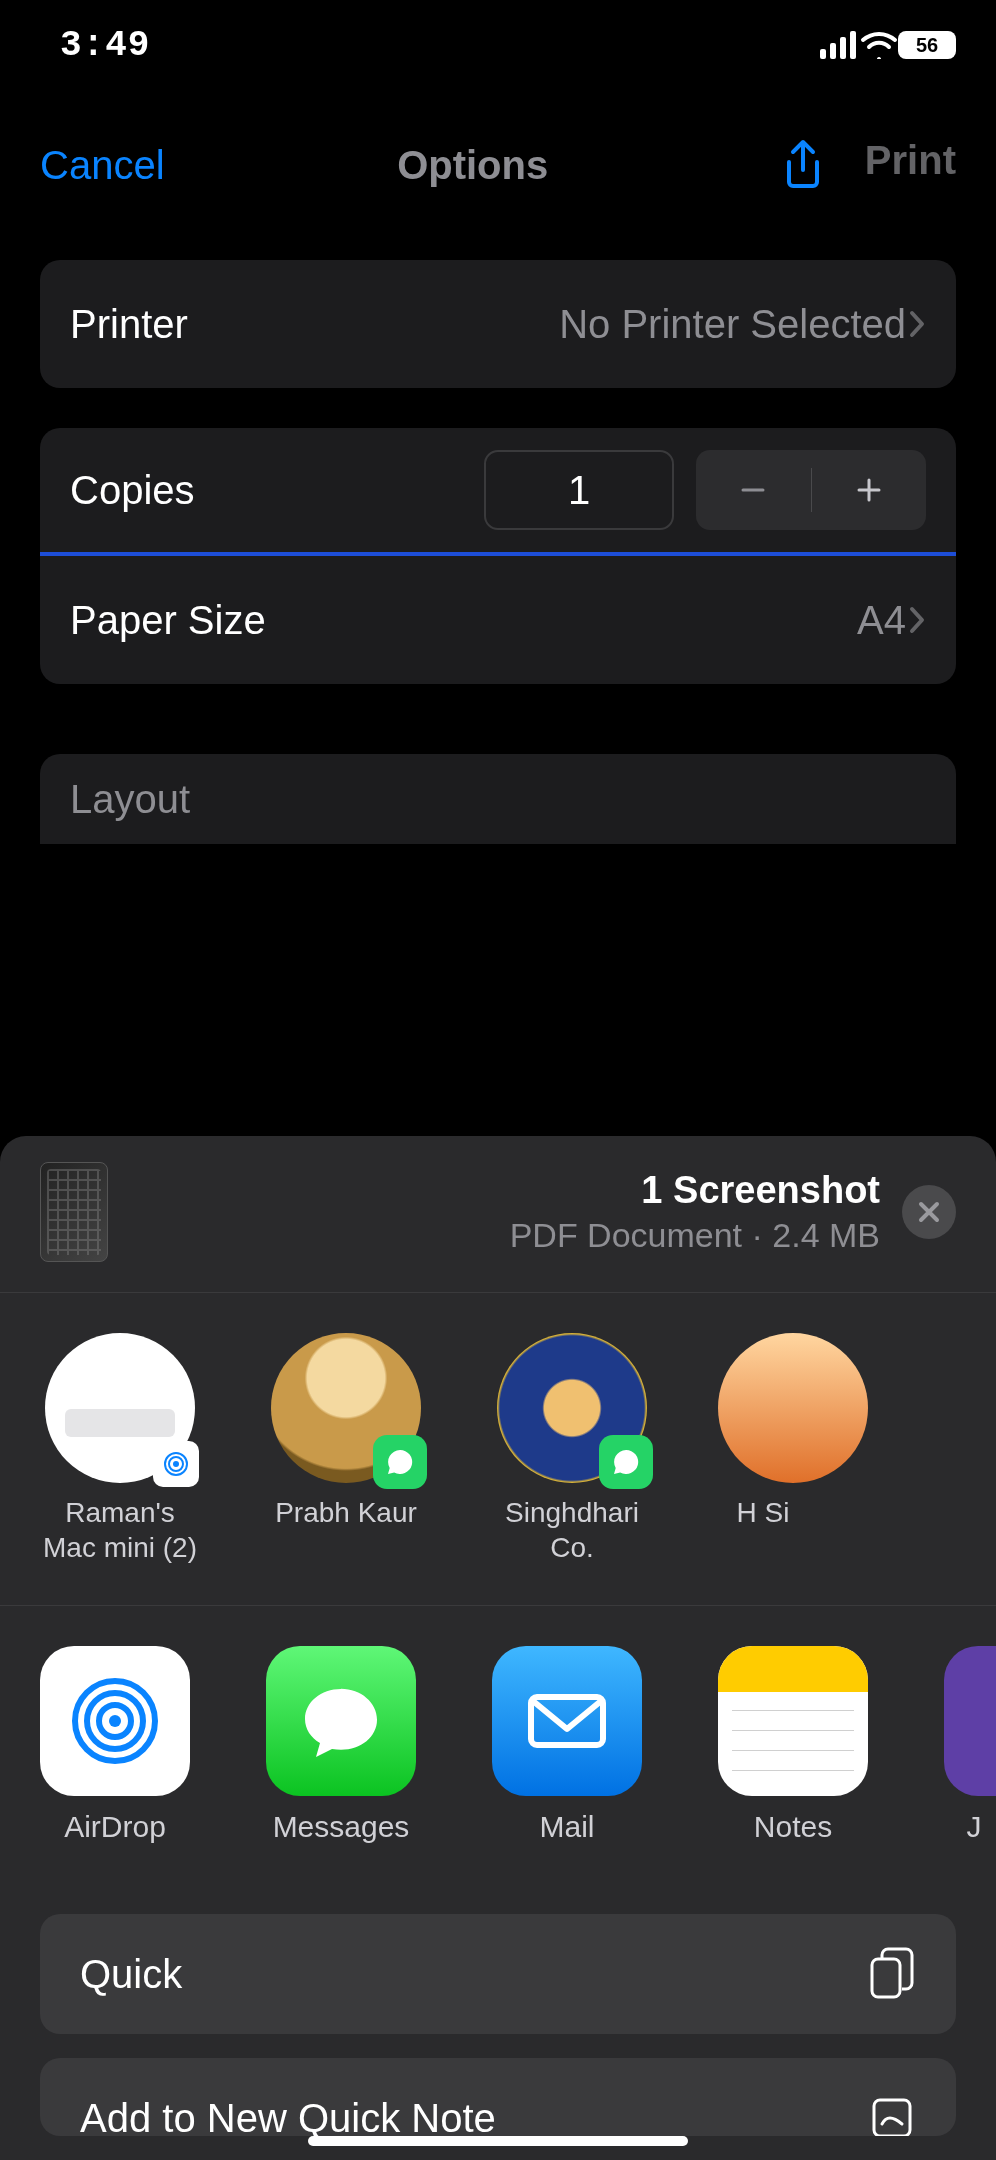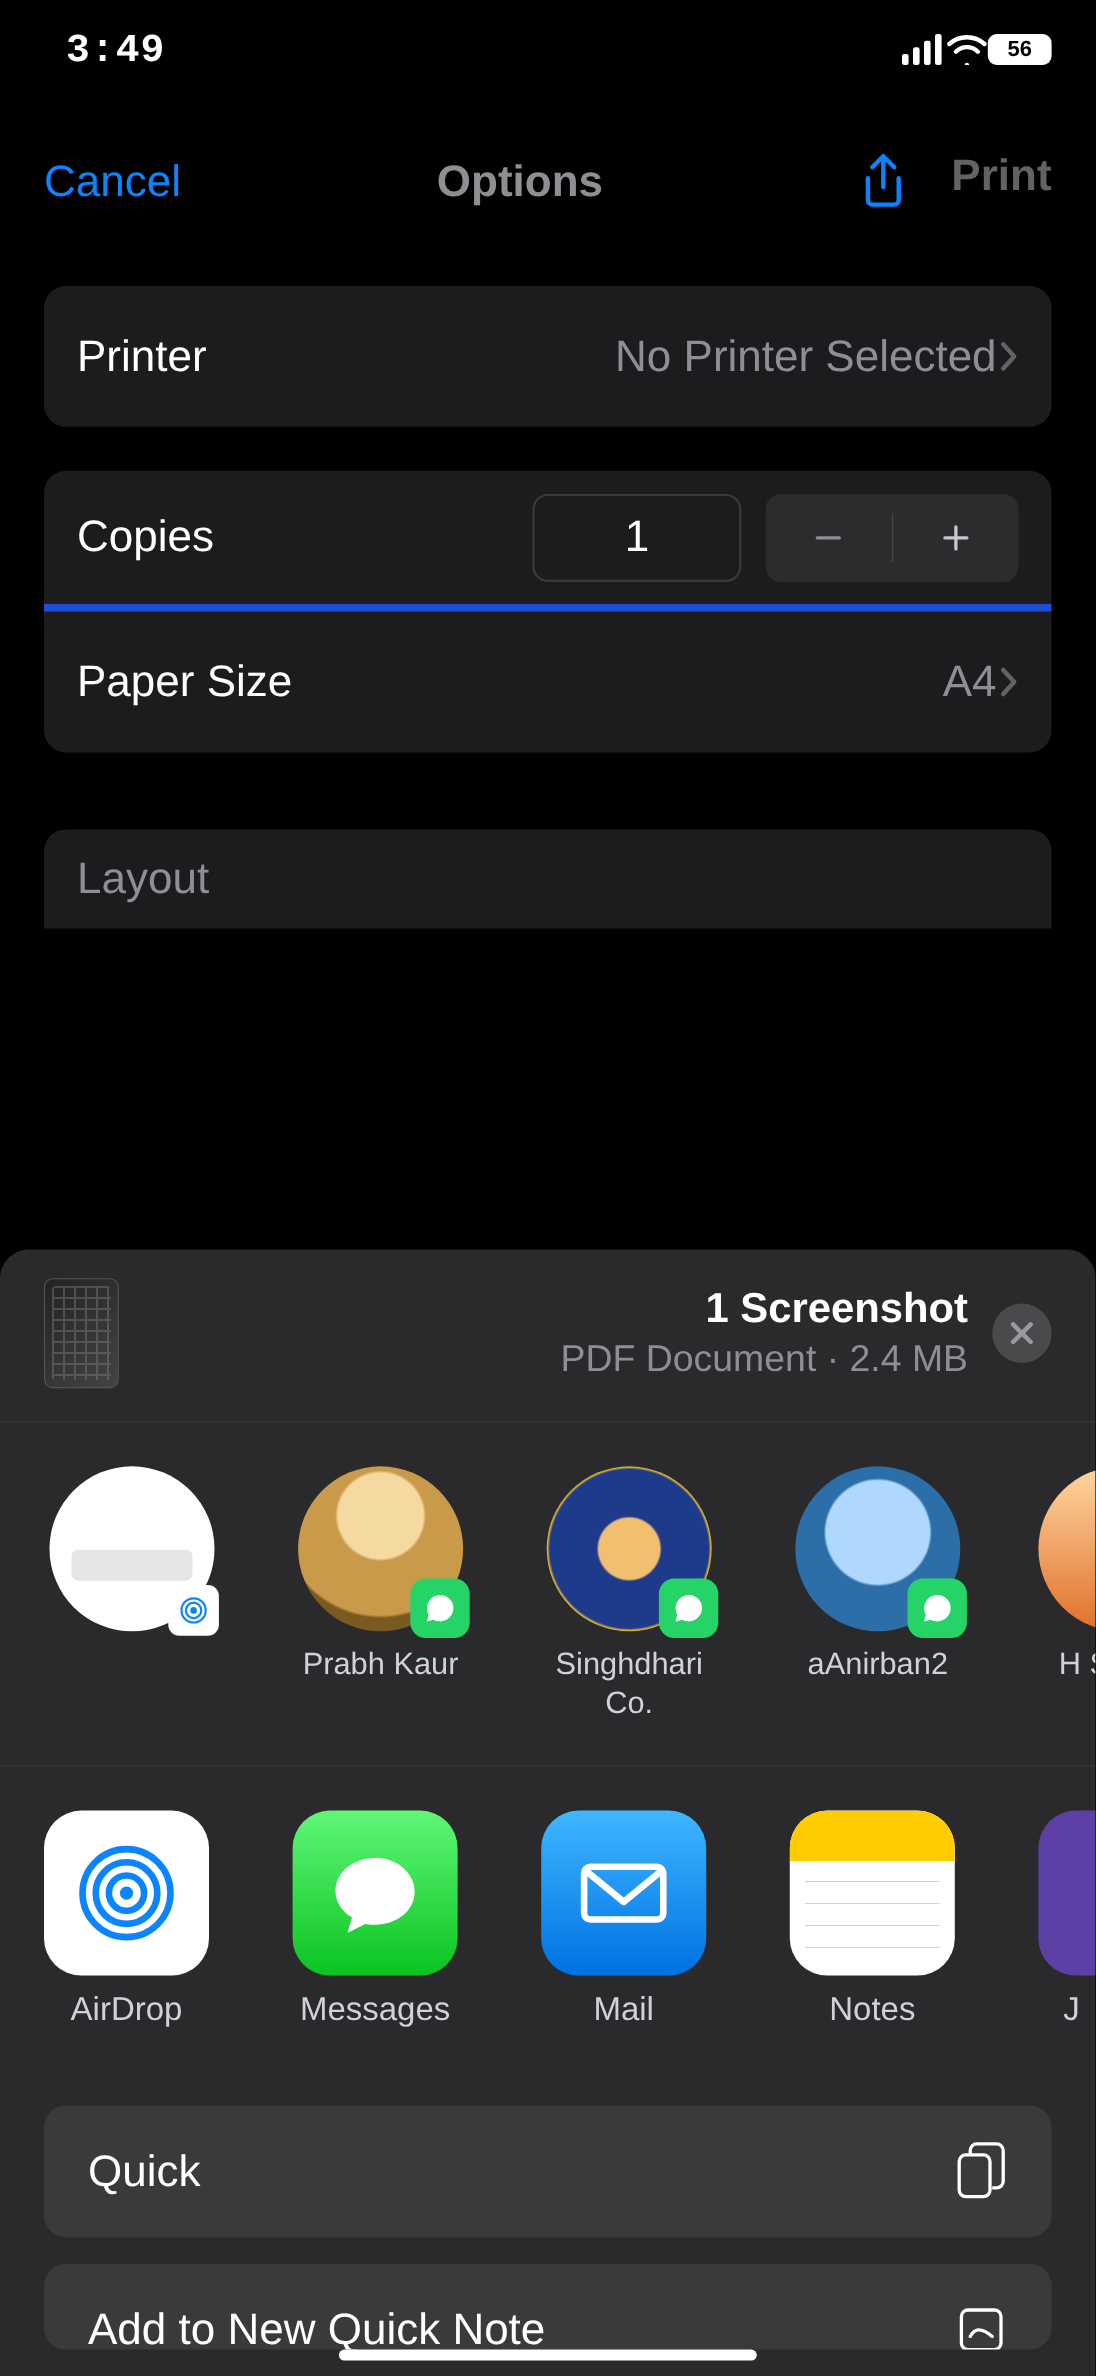--- a/index.html
+++ b/index.html
@@ -50,21 +50,21 @@
       margin: 40px 40px 0 40px;
       background: #1c1c1e;
       border-radius: 20px;
       overflow: hidden;
     }
     .group.truncated { margin-top: 70px; height: 90px; border-bottom-left-radius: 0; border-bottom-right-radius: 0; }
     .row {
       display: flex; align-items: center; justify-content: space-between;
       padding: 0 30px;
       height: 128px;
-      border-bottom: 7px solid #1d4ed8;
+      border-bottom: 4px solid #1d4ed8;
     }
     .row:last-child { border-bottom: none; }
     .row-label { font-size: 40px; color: #fff; }
     .row-value { font-size: 40px; color: #8e8e93; display: flex; align-items: center; gap: 2px; }
     .chevron-svg { flex: none; }
 
     
     .copies-box {
       width: 190px; height: 80px;
       border: 2px solid #3a3a3c;
@@ -303,20 +303,21 @@
       <div class="contact-avatar air-avatar">
         <div class="mac-mini-shape"></div>
         <div class="airdrop-mini-badge">
           <svg width="30" height="30" viewBox="0 0 30 30">
             <circle cx="15" cy="15" r="3" fill="#0a84ff"></circle>
             <circle cx="15" cy="15" r="7" stroke="#0a84ff" stroke-width="2" fill="none"></circle>
             <circle cx="15" cy="15" r="11" stroke="#0a84ff" stroke-width="2" fill="none"></circle>
           </svg>
         </div>
       </div>
+      <div class="contact-label">Raman's Mac mini (2)</div>
     </div>
 
     <div class="contact-item">
       <div class="contact-avatar avatar-a">
         <div class="wa-badge">
           <svg width="32" height="32" viewBox="0 0 32 32">
               <path d="M16 4a12 12 0 0 0-10.3 18L4 28l6.2-1.6A12 12 0 1 0 16 4z" fill="#fff"></path>
             </svg>
         </div>
       </div>
@@ -327,30 +328,20 @@
       <div class="contact-avatar avatar-b">
         <div class="wa-badge">
           <svg width="32" height="32" viewBox="0 0 32 32">
               <path d="M16 4a12 12 0 0 0-10.3 18L4 28l6.2-1.6A12 12 0 1 0 16 4z" fill="#fff"></path>
             </svg>
         </div>
       </div>
       <div class="contact-label">Singhdhari Co.</div>
     </div>
 
-    <div class="contact-item">
-      <div class="contact-avatar avatar-c">
-        <div class="wa-badge">
-          <svg width="32" height="32" viewBox="0 0 32 32">
-              <path d="M16 4a12 12 0 0 0-10.3 18L4 28l6.2-1.6A12 12 0 1 0 16 4z" fill="#fff"></path>
-            </svg>
-        </div>
-      </div>
-      <div class="contact-label">aAnirban2</div>
-    </div>
 
     <div class="contact-item" style="width:90px;">
       <div class="contact-avatar avatar-d" style="width:150px;">
         
       </div>
       <div class="contact-label" style="width:90px;">H Si</div>
     </div>
   </div>
 
   <div class="sheet-sep"></div>

